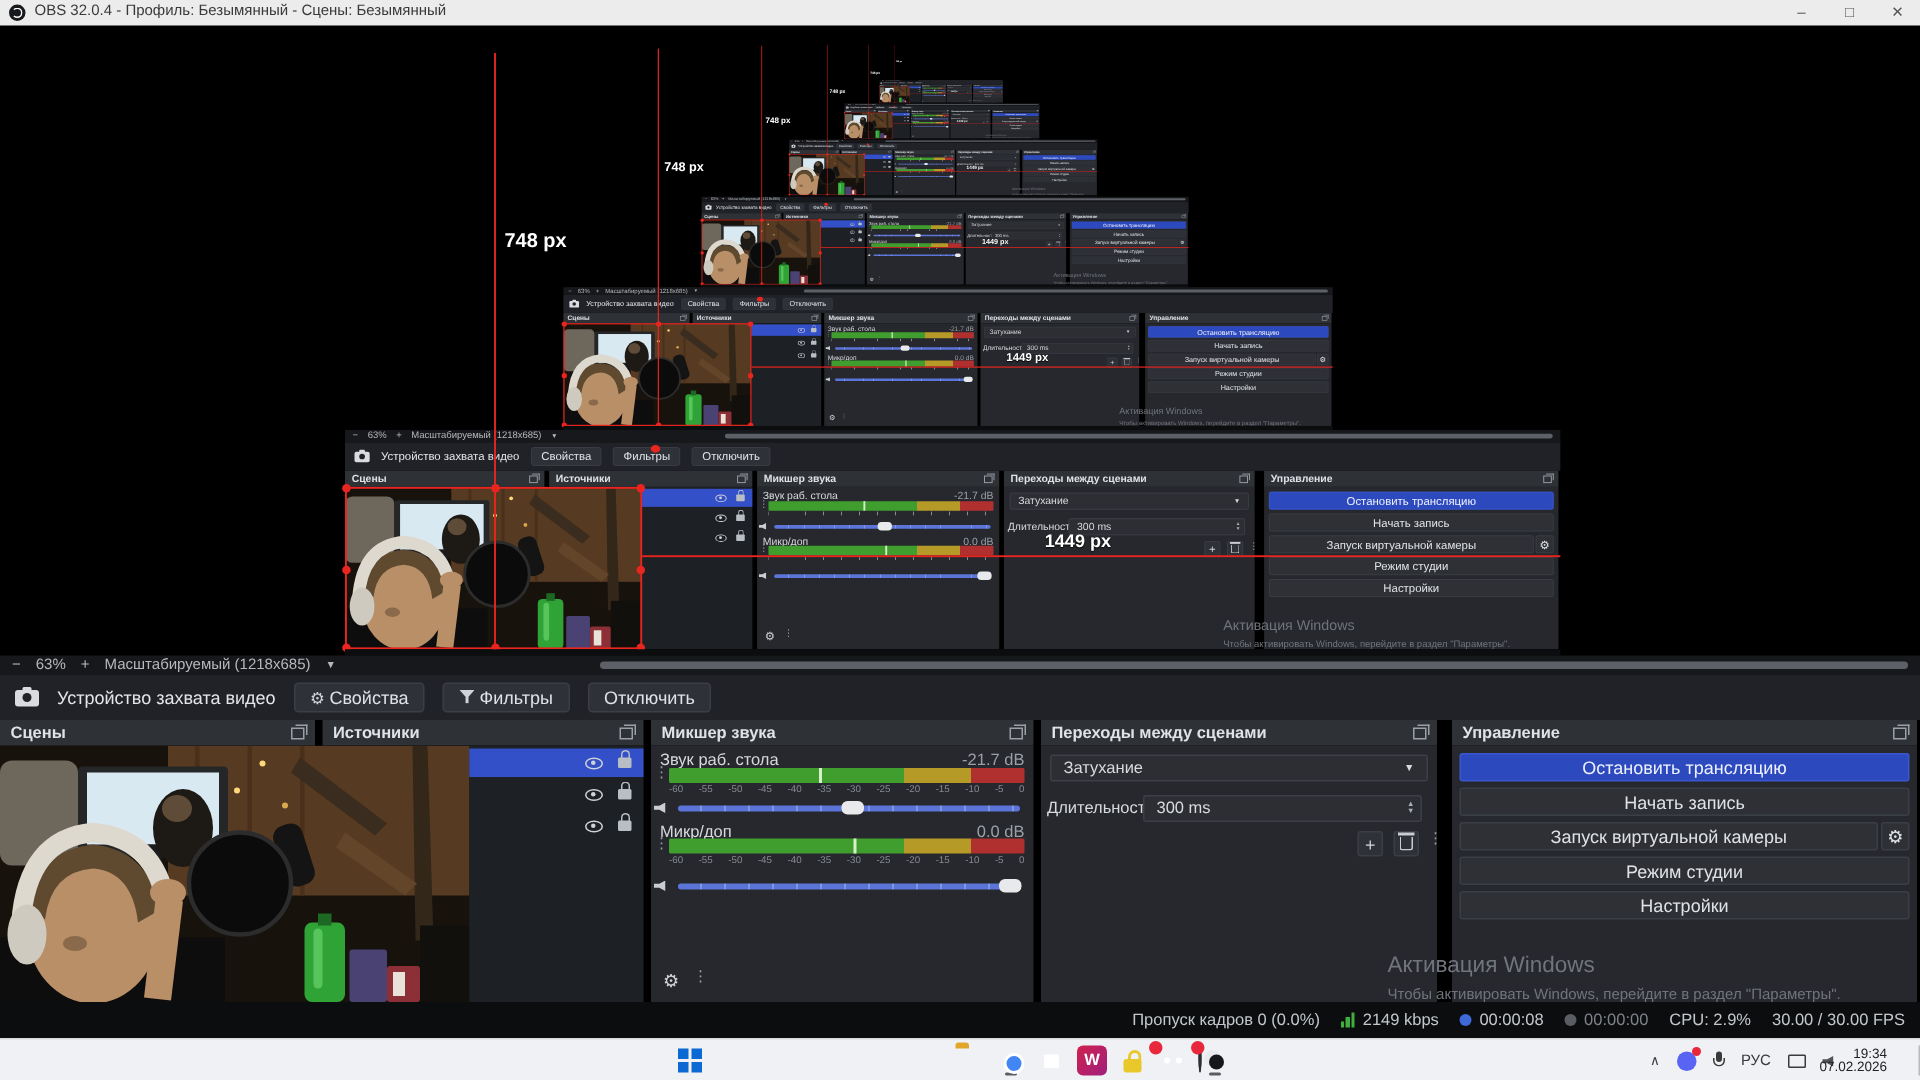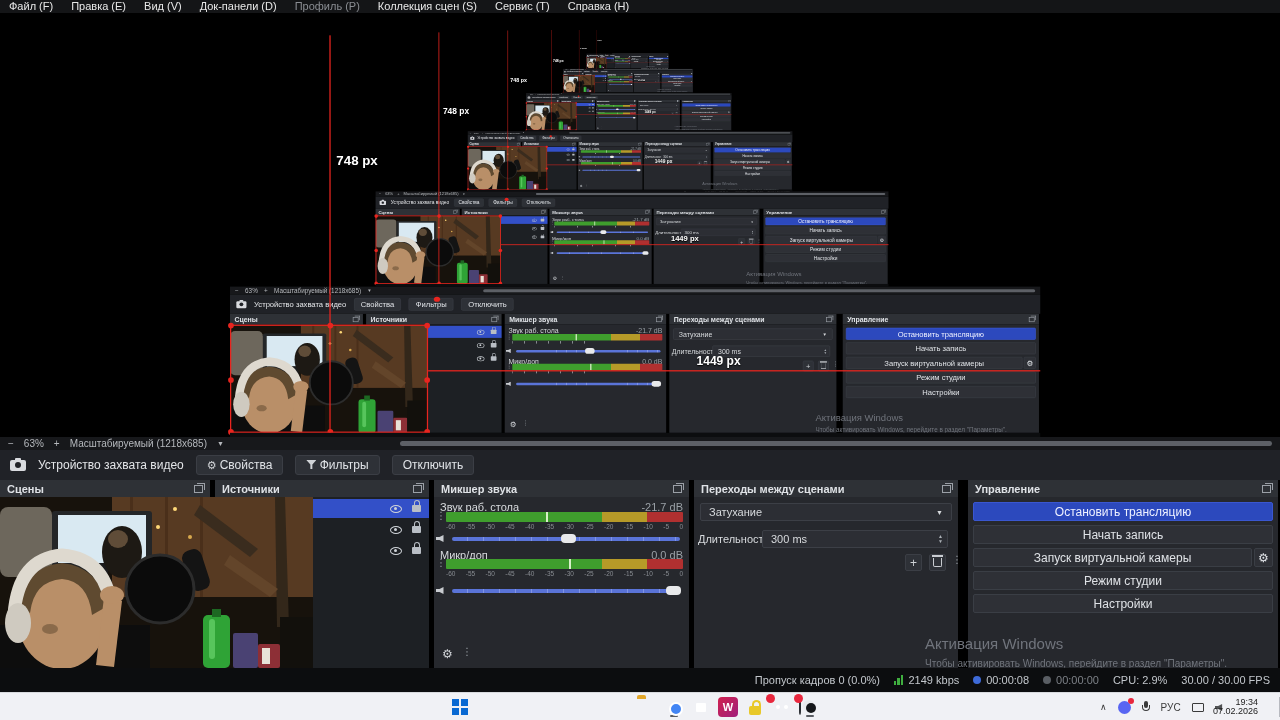--- a/index.html
+++ b/index.html
@@ -141,20 +141,27 @@
   .ic-cam::before { content:""; position:absolute; left:5px; top:-2px; width:6px; height:3px; background:#d9dbdf; border-radius:1px; }
   .ic-cam::after { content:""; position:absolute; left:5px; top:2.5px; width:6px; height:6px; border-radius:50%; background:#202227; }
   .ic-filter { width:10px; height:9px; background:#cfd2d6; clip-path:polygon(0 0,100% 0,60% 50%,60% 100%,40% 100%,40% 50%); }
   .gear { color:#cfd2d6; }
 </style>
 </head>
 <body>
 
 <div id="stage">
 
+  <div class="abs titlebar">
+    <span class="abs logo"></span>
+    <span class="abs t">OBS 32.0.4 - Профиль: Безымянный - Сцены: Безымянный</span>
+    <span class="abs winbtn" style="right:64px">–</span>
+    <span class="abs winbtn" style="right:32px">□</span>
+    <span class="abs winbtn" style="right:0">✕</span>
+  </div>
 
   <div class="menubar">
     <span>Файл (F)</span>
     <span>Правка (Е)</span>
     <span>Вид (V)</span>
     <span>Док-панели (D)</span>
     <span class="dim">Профиль (Р)</span>
     <span>Коллекция сцен (S)</span>
     <span>Сервис (Т)</span>
     <span>Справка (Н)</span>

